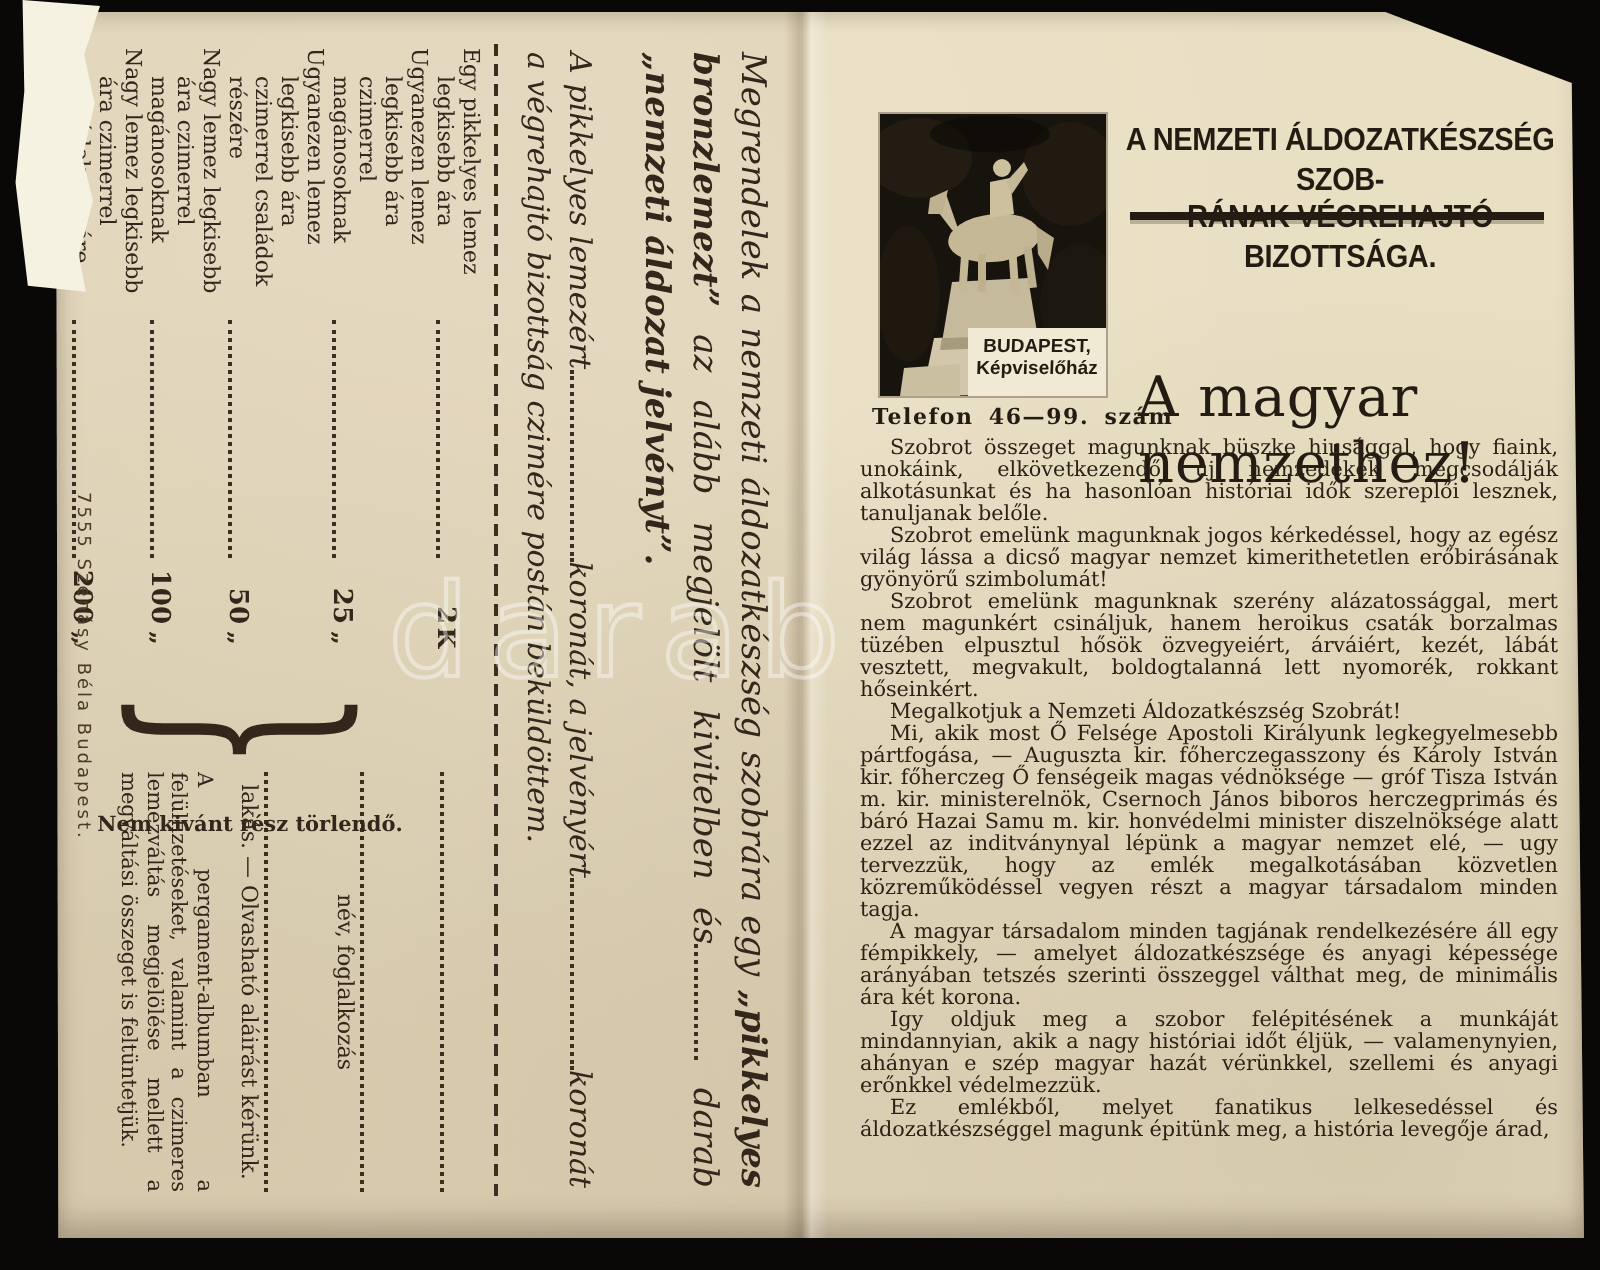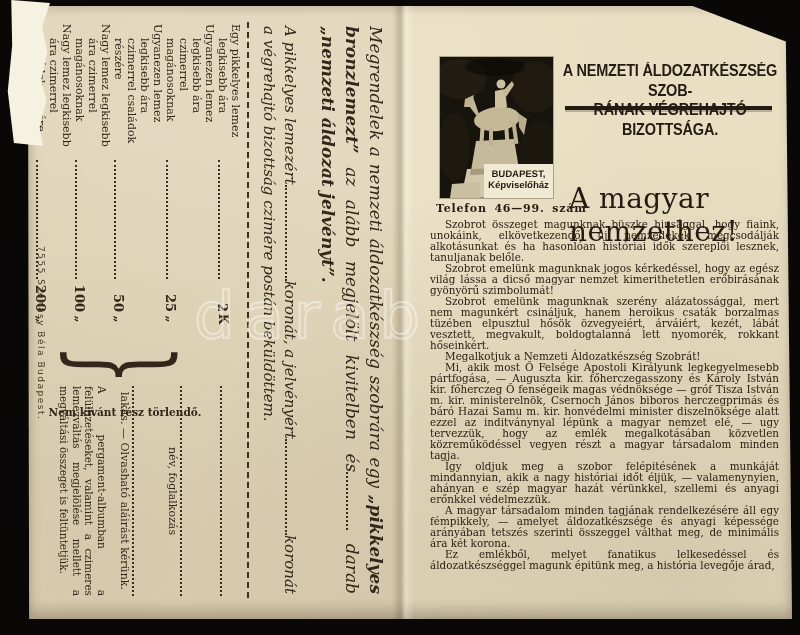--- a/index.html
+++ b/index.html
@@ -214,22 +214,22 @@
 
   <div class="telefon">Telefon 46—99. szám</div>
   <div class="headline">A magyar nemzethez!</div>
 
   <div class="body-text">
     <p>Szobrot összeget magunknak büszke hiusággal, hogy fiaink, unokáink, elkövetkezendő uj nemzedékek megcsodálják alkotásunkat és ha hasonlóan históriai idők szereplői lesznek, tanuljanak belőle.</p>
     <p>Szobrot emelünk magunknak jogos kérkedéssel, hogy az egész világ lássa a dicső magyar nemzet kimerithetetlen erőbirásának gyönyörű szimbolumát!</p>
     <p>Szobrot emelünk magunknak szerény alázatossággal, mert nem magunkért csináljuk, hanem heroikus csaták borzalmas tüzében elpusztul hősök özvegyeiért, árváiért, kezét, lábát vesztett, megvakult, boldogtalanná lett nyomorék, rokkant hőseinkért.</p>
     <p class="bold">Megalkotjuk a Nemzeti Áldozatkészség Szobrát!</p>
     <p>Mi, akik most Ő Felsége Apostoli Királyunk legkegyelmesebb pártfogása, — Auguszta kir. főherczegasszony és Károly István kir. főherczeg Ő fenségeik magas védnöksége — gróf Tisza István m. kir. ministerelnök, Csernoch János biboros herczegprimás és báró Hazai Samu m. kir. honvédelmi minister diszelnöksége alatt ezzel az inditványnyal lépünk a magyar nemzet elé, — ugy tervezzük, hogy az emlék megalkotásában közvetlen közreműködéssel vegyen részt a magyar társadalom minden tagja.</p>
+    <p>A magyar társadalom minden tagjának rendelkezésére áll egy fémpikkely, — amelyet áldozatkészsége és anyagi képessége arányában tetszés szerinti összeggel válthat meg, de minimális ára két korona.</p>
     <p>Igy oldjuk meg a szobor felépitésének a munkáját mindannyian, akik a nagy históriai időt éljük, — valamenynyien, ahányan e szép magyar hazát vérünkkel, szellemi és anyagi erőnkkel védelmezzük.</p>
-    <p>A magyar társadalom minden tagjának rendelkezésére áll egy fémpikkely, — amelyet áldozatkészsége és anyagi képessége arányában tetszés szerinti összeggel válthat meg, de minimális ára két korona.</p>
     <p>Ez emlékből, melyet fanatikus lelkesedéssel és áldozatkészséggel magunk épitünk meg, a história levegője árad,</p>
   </div>
 </div>
 
 <div class="torn-edge"></div>
 
 <svg class="watermark" width="300" height="90">
   <text x="8" y="62" font-family="DejaVu Sans, sans-serif" font-size="64" letter-spacing="10" fill="none" stroke="#ffffff" stroke-width="2" opacity="0.42">darab</text>
 </svg>
 

